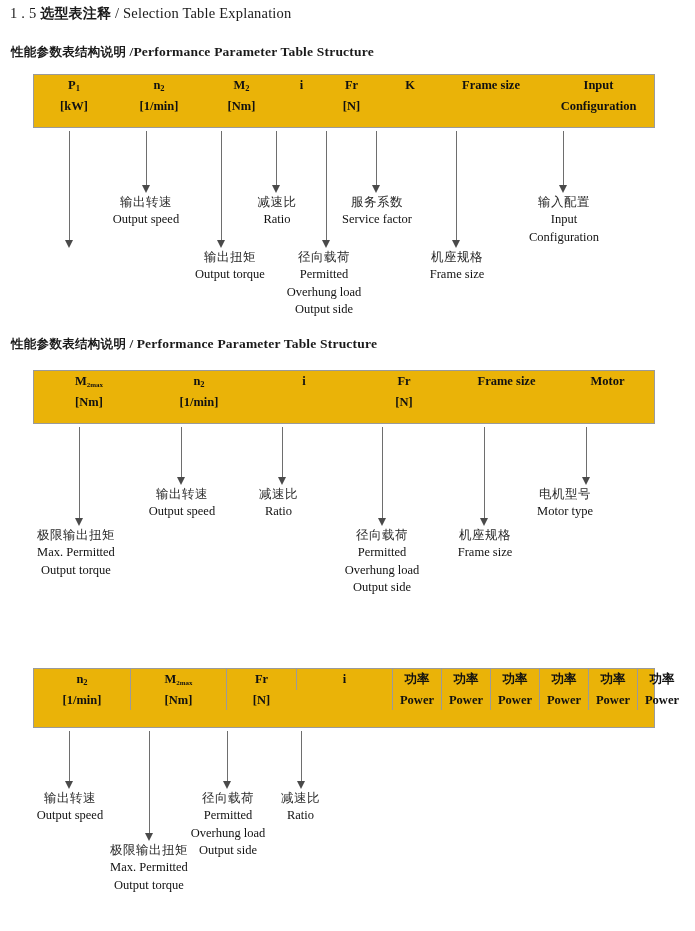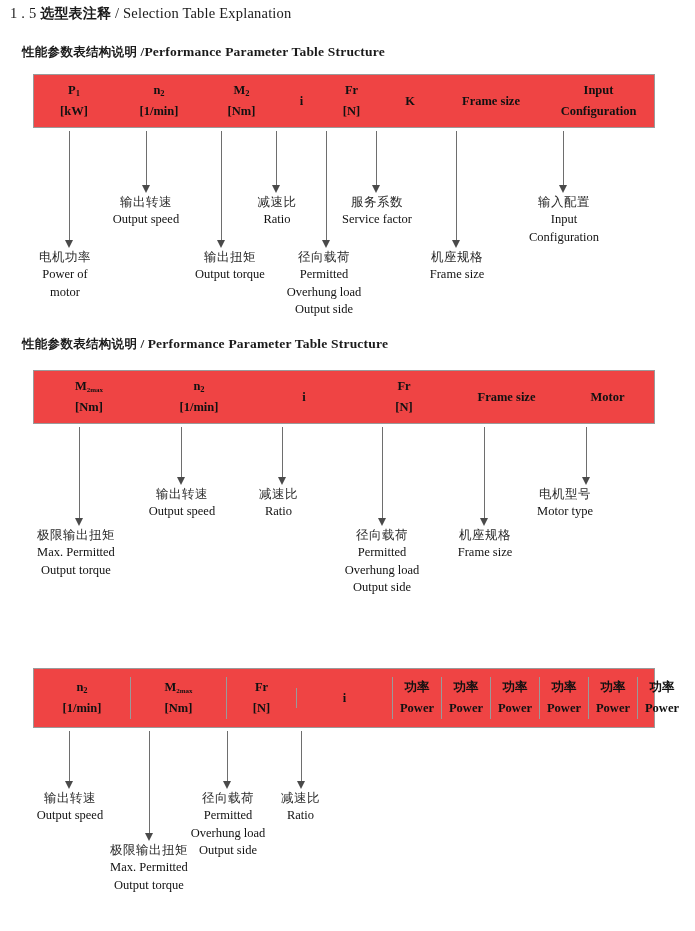--- a/index.html
+++ b/index.html
@@ -50,37 +50,36 @@
     position: absolute;
     left: 11px;
     font-size: 13px;
     white-space: nowrap;
   }
   .sec-head .cn {
     font-family: Liberation Sans, sans-serif;
     font-weight: bold;
     font-size: 12.5px;
     letter-spacing: 0.3px;
-    margin-left: 11px;
   }
   .sec-head .en {
     font-family: "Liberation Serif", serif;
     font-weight: bold;
     font-size: 13.5px;
     letter-spacing: 0.2px;
   }
 
   
   .tbl {
     position: absolute;
     box-sizing: border-box;
-    background: #ef4444;
+    background: #eab308;
     border: 1px solid #9a9a9a;
     display: flex;
-    align-items: center;
+    align-items: flex-start;
   }
   .tbl .cell {
     box-sizing: border-box;
     display: flex;
     flex-direction: column;
     align-items: center;
     justify-content: center;
     text-align: center;
     font-family: "Liberation Serif", "DejaVu Serif", serif;
     font-weight: bold;
@@ -225,25 +224,20 @@
   </div>
   <div class="arrow" style="left:451px; top:131px; height:117px;">
     <div class="shaft" style="height:110px;"></div>
       <div class="head" style="top:109px;"></div>
   </div>
   <div class="arrow" style="left:558px; top:131px; height:62px;">
     <div class="shaft" style="height:55px;"></div>
       <div class="head" style="top:54px;"></div>
   </div>
 
-  <div class="anno" style="left:9px; top:249px; width:112px;">
-    <span class="cn">电机功率</span>
-    <span class="en">Power of</span>
-    <span class="en">motor</span>
-  </div>
   <div class="anno" style="left:90px; top:194px; width:112px;">
     <span class="cn">输出转速</span>
     <span class="en">Output speed</span>
   </div>
   <div class="anno" style="left:174px; top:249px; width:112px;">
     <span class="cn">输出扭矩</span>
     <span class="en">Output torque</span>
   </div>
   <div class="anno" style="left:231px; top:194px; width:92px;">
     <span class="cn">减速比</span>

